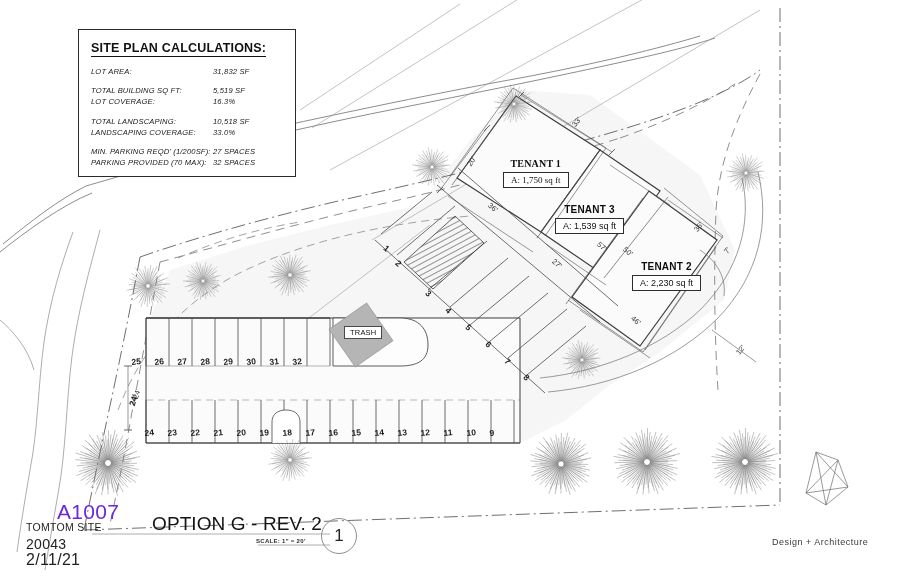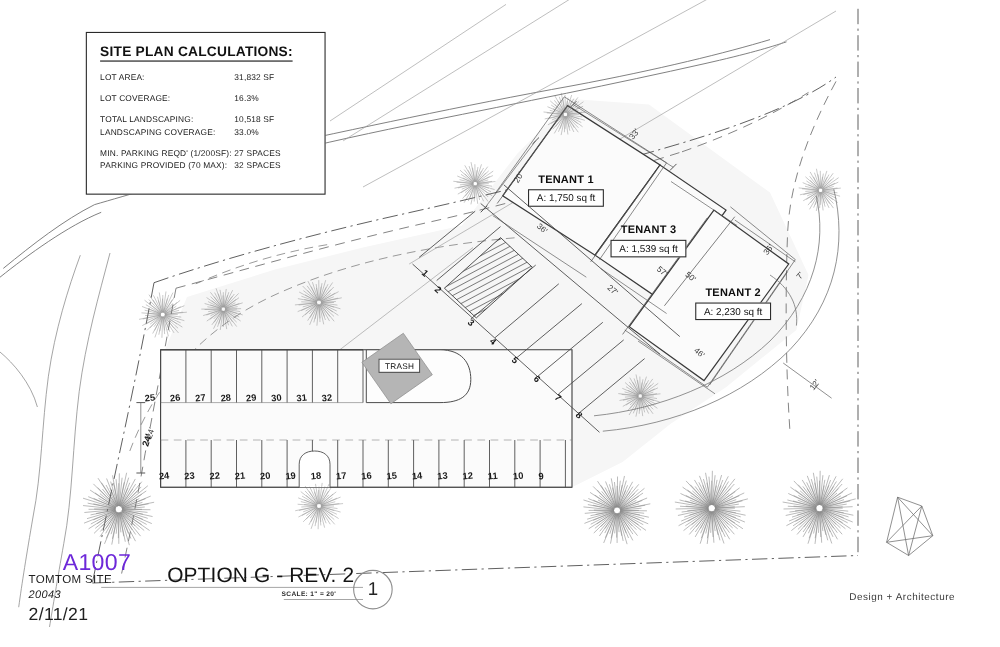--- a/index.html
+++ b/index.html
@@ -11,45 +11,45 @@
   .calcbox{
     position:absolute;left:78px;top:29px;width:218px;height:148px;
     background:#ffffff;border:1.1px solid #2a2a2a;box-sizing:border-box;
     padding:8px 10px 0 12px;
   }
   .calc-title{
     font-size:12.5px;font-weight:bold;letter-spacing:.2px;color:#111;
     border-bottom:1.6px solid #111;display:inline-block;padding-bottom:1px;margin-bottom:9px;text-align:center;
   }
   .calc-group{margin-bottom:8px;}
-  .calc-row{display:flex;font-size:7.6px;color:#1a1a1a;line-height:11.2px;letter-spacing:.15px;}
+  .calc-row{display:flex;font-size:7.6px;color:#1a1a1a;line-height:11.2px;letter-spacing:.15px;font-style:italic;}
   .calc-row .lab{width:122px;flex:none;}
   .calc-row .val{flex:1;}
 
   
   .tenant{position:absolute;text-align:center;}
   .tenant .tname{font-size:10px;font-weight:bold;color:#0d0d0d;letter-spacing:.2px;white-space:nowrap;}
   .tenant .tarea{
     display:inline-block;margin-top:3px;padding:2px 7px;background:#fff;
     border:1px solid #2d2d2d;font-size:9px;color:#111;white-space:nowrap;
   }
-  #tenant1{left:480px;top:158px;}
+  #tenant1{left:503px;top:158px;font-family:Liberation Serif, serif;}
   #tenant2{left:632px;top:261px;}
   #tenant3{left:555px;top:204px;}
 
   
   .trash-label{
     position:absolute;left:344px;top:326px;background:#fff;border:0.8px solid #4a4a4a;
     padding:1px 5px;font-size:7.5px;color:#111;letter-spacing:.2px;
   }
 
   
   .tb-sheetno{position:absolute;left:25px;top:500px;font-size:21px;color:#6d28d9;letter-spacing:.3px;margin-left:32px;}
   .tb-proj{position:absolute;left:26px;top:521px;font-size:10.5px;color:#1f1f1f;letter-spacing:.3px;}
-  .tb-num{position:absolute;left:26px;top:536px;font-size:10px;color:#1f1f1f;letter-spacing:.3px;font-style:italic;}
+  .tb-num{position:absolute;left:26px;top:536px;font-size:14px;color:#1f1f1f;letter-spacing:.3px;}
   .tb-date{position:absolute;left:26px;top:551px;font-size:16px;color:#1f1f1f;letter-spacing:.3px;}
   .tb-option{position:absolute;left:152px;top:513px;font-size:19px;color:#141414;letter-spacing:.1px;}
   .tb-scale{position:absolute;left:256px;top:538px;font-size:6px;font-weight:bold;color:#2b2b2b;letter-spacing:.3px;}
   .tb-bubble{
     position:absolute;left:321px;top:518px;width:36px;height:36px;border-radius:50%;
     border:1px solid #8d8d8d;display:flex;align-items:center;justify-content:center;
     font-size:17px;color:#242424;box-sizing:border-box;
   }
 
   
@@ -1154,20 +1154,24 @@
 
     <div class="calc-group">
       <div class="calc-row">
         <span class="lab">LOT AREA:</span>
         <span class="val">31,832 SF</span>
       </div>
     </div>
 
     <div class="calc-group">
       <div class="calc-row">
+        <span class="lab">TOTAL BUILDING SQ FT:</span>
+        <span class="val">5,519 SF</span>
+      </div>
+      <div class="calc-row">
         <span class="lab">LOT COVERAGE:</span>
         <span class="val">16.3%</span>
       </div>
     </div>
 
     <div class="calc-group">
       <div class="calc-row">
         <span class="lab">TOTAL LANDSCAPING:</span>
         <span class="val">10,518 SF</span>
       </div>

